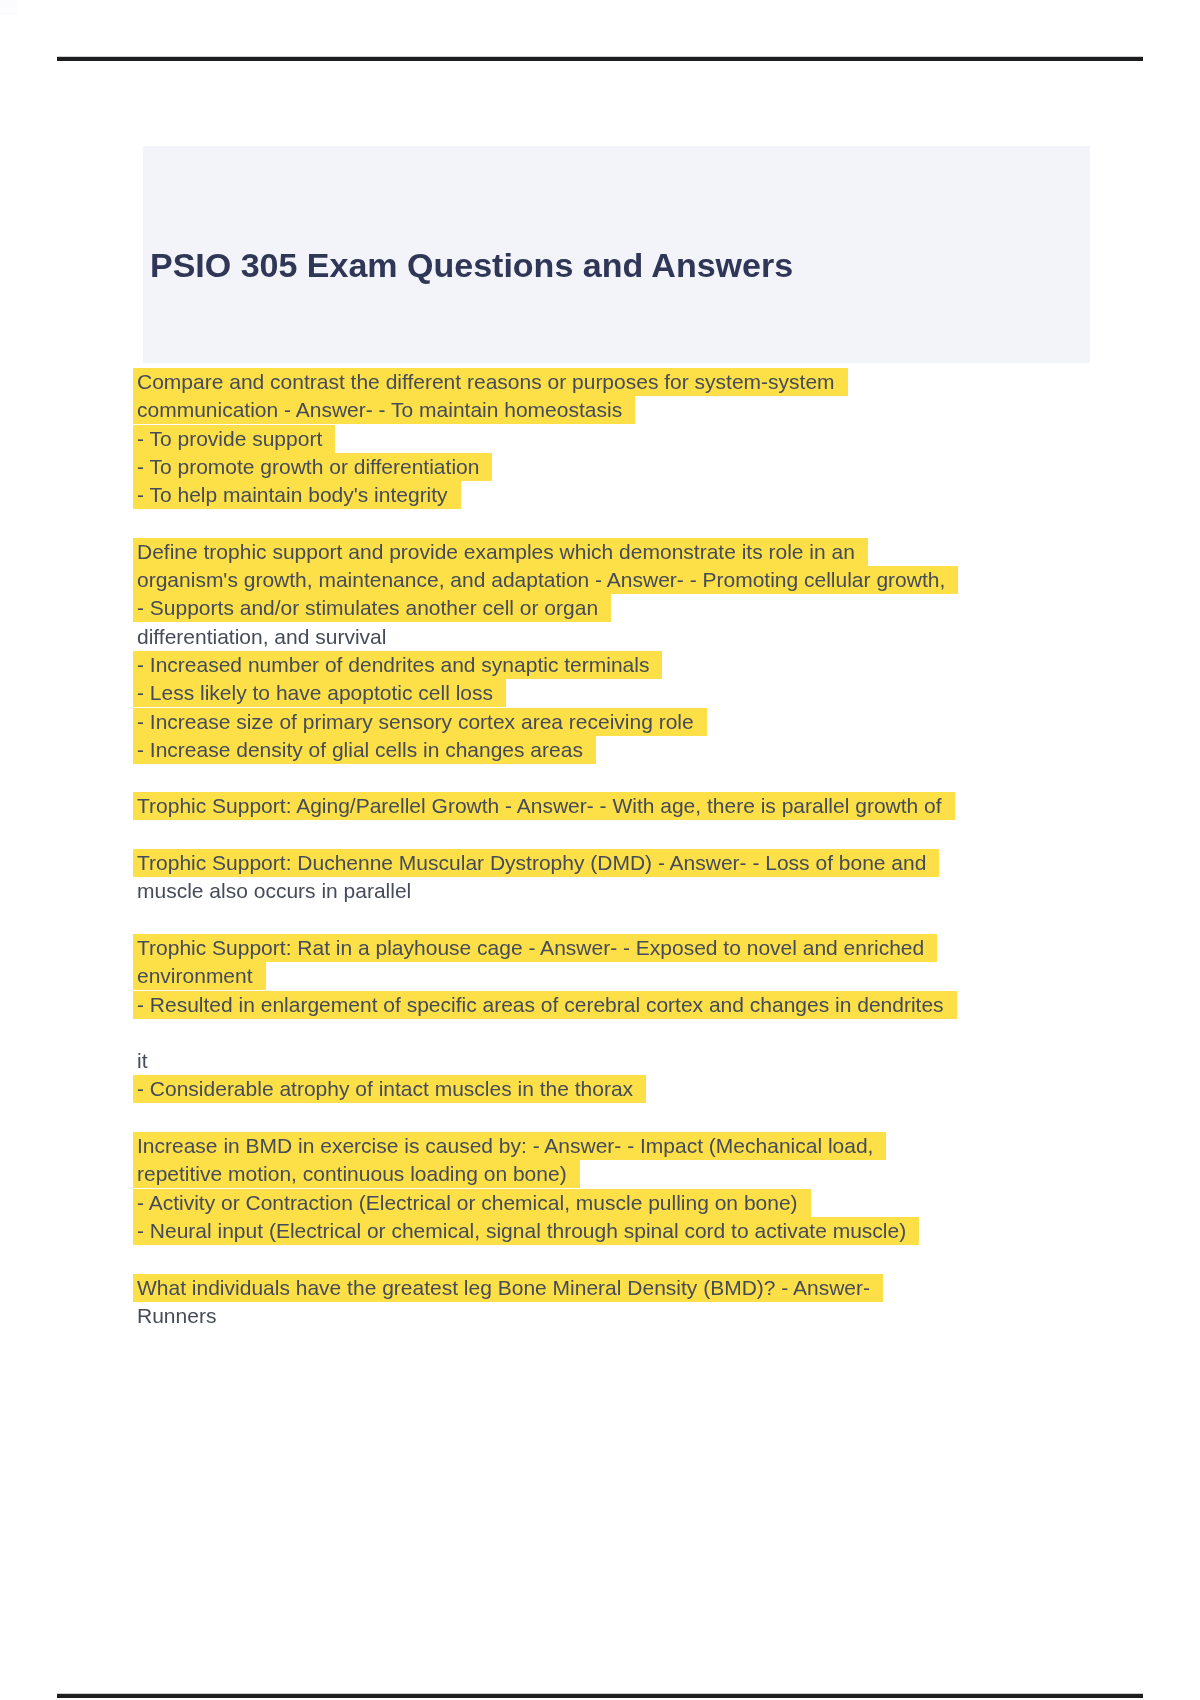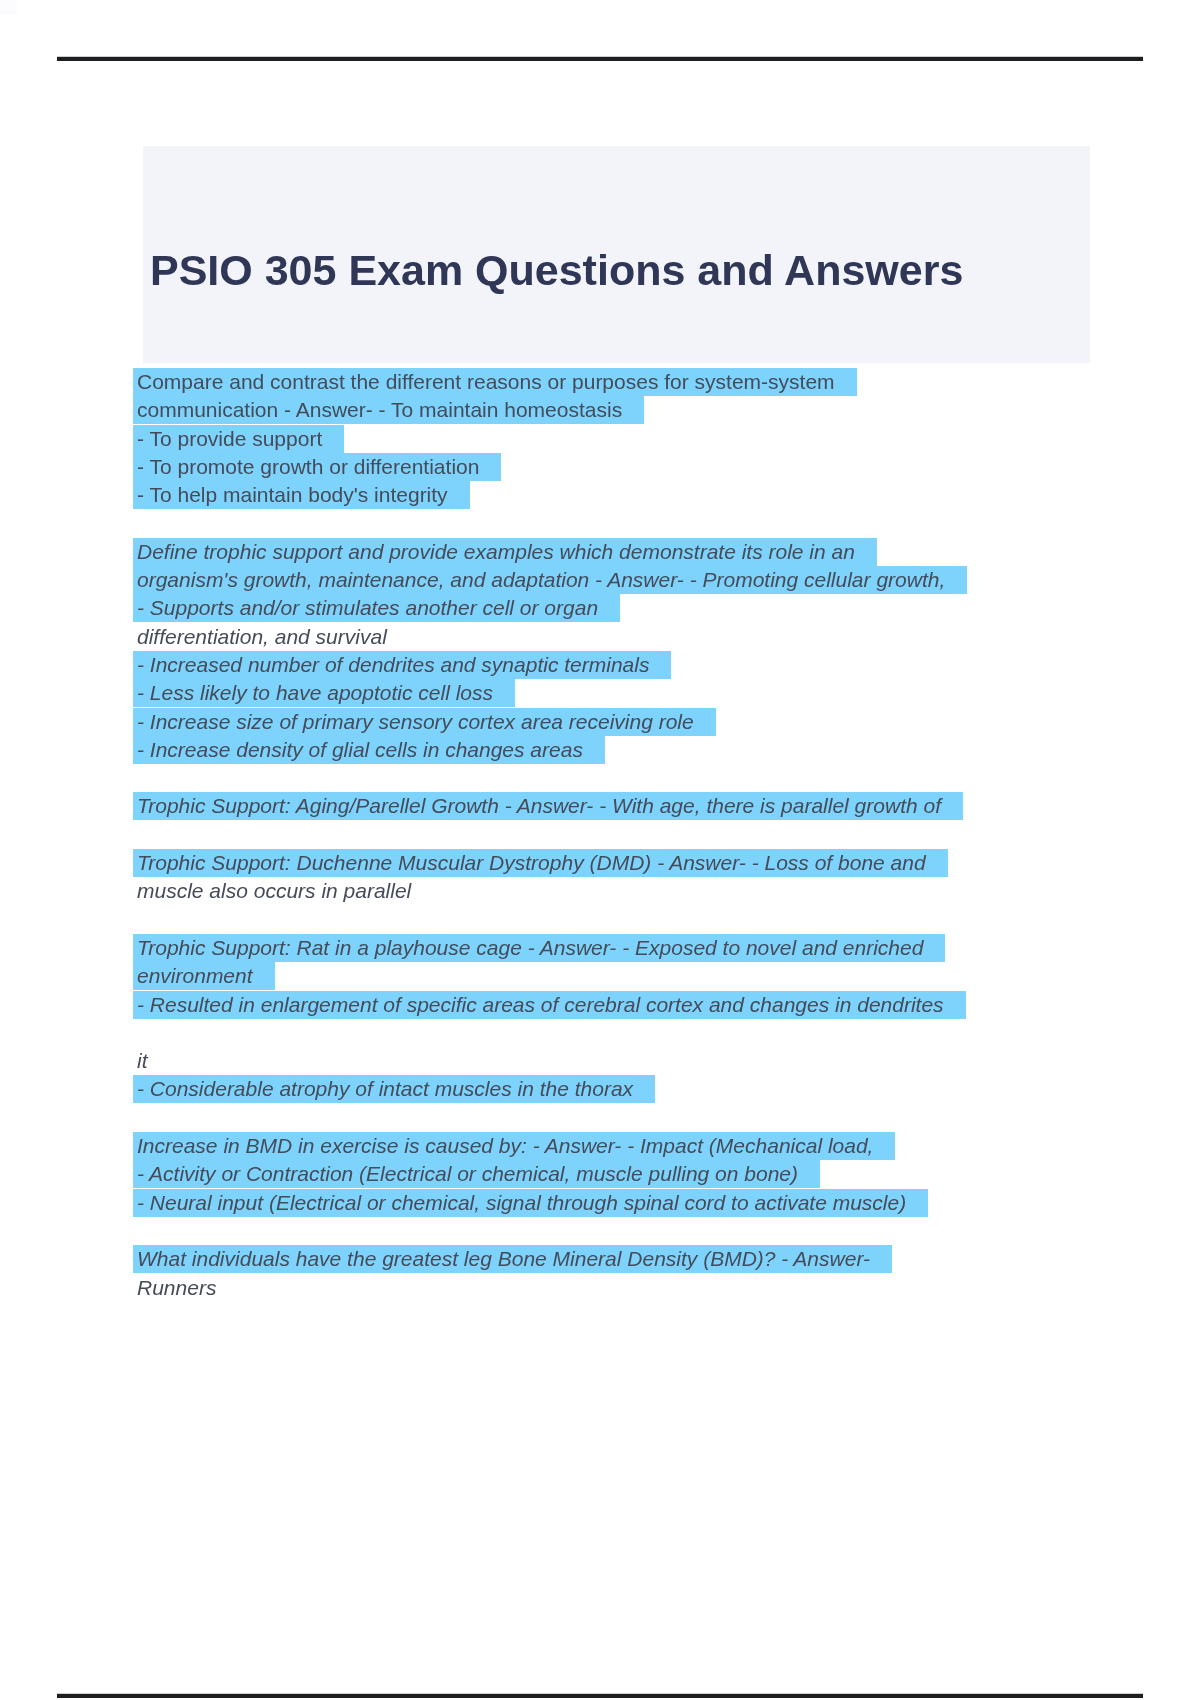--- a/index.html
+++ b/index.html
@@ -25,40 +25,40 @@
   .title-box {
     position: absolute;
     left: 143px; top: 146px;
     width: 947px; height: 217px;
     background: #f2f4f9;
   }
   .title-box h1 {
     position: absolute;
     left: 7px; top: 100px;
     margin: 0;
-    font-size: 43px;
+    font-size: 34px;
     font-weight: bold;
     color: #2f3656;
     white-space: nowrap;
     letter-spacing: 0px;
   }
   .body-text {
     position: absolute;
     left: 137px; top: 368px;
     width: 1010px;
     font-size: 21px;
     line-height: 28.3px;
     color: #454b59;
   }
   .para { margin: 0; }
-  .para + .para { margin-top: 28.3px; font-style: italic; }
+  .para + .para { margin-top: 28.3px; }
   .line { display: block; white-space: pre; }
   .line .hl {
-    background: #7dd3fc;
-    padding: 2px 22px 3px 4px;
+    background: #fde047;
+    padding: 2px 13px 3px 4px;
     margin-left: -4px;
   }
 </style>
 </head>
 <body>
 
 <div class="page">
 
   <div class="corner-artifact"></div>
 
@@ -104,20 +104,21 @@
       <span class="line"><span class="hl">- Resulted in enlargement of specific areas of cerebral cortex and changes in dendrites</span></span>
     </p>
 
     <p class="para">
       <span class="line"><span>it</span></span>
       <span class="line"><span class="hl">- Considerable atrophy of intact muscles in the thorax</span></span>
     </p>
 
     <p class="para">
       <span class="line"><span class="hl">Increase in BMD in exercise is caused by: - Answer- - Impact (Mechanical load,</span></span>
+      <span class="line"><span class="hl">repetitive motion, continuous loading on bone)</span></span>
       <span class="line"><span class="hl">- Activity or Contraction (Electrical or chemical, muscle pulling on bone)</span></span>
       <span class="line"><span class="hl">- Neural input (Electrical or chemical, signal through spinal cord to activate muscle)</span></span>
     </p>
 
     <p class="para">
       <span class="line"><span class="hl">What individuals have the greatest leg Bone Mineral Density (BMD)? - Answer-</span></span>
       <span class="line"><span>Runners</span></span>
     </p>
 
   </div>

